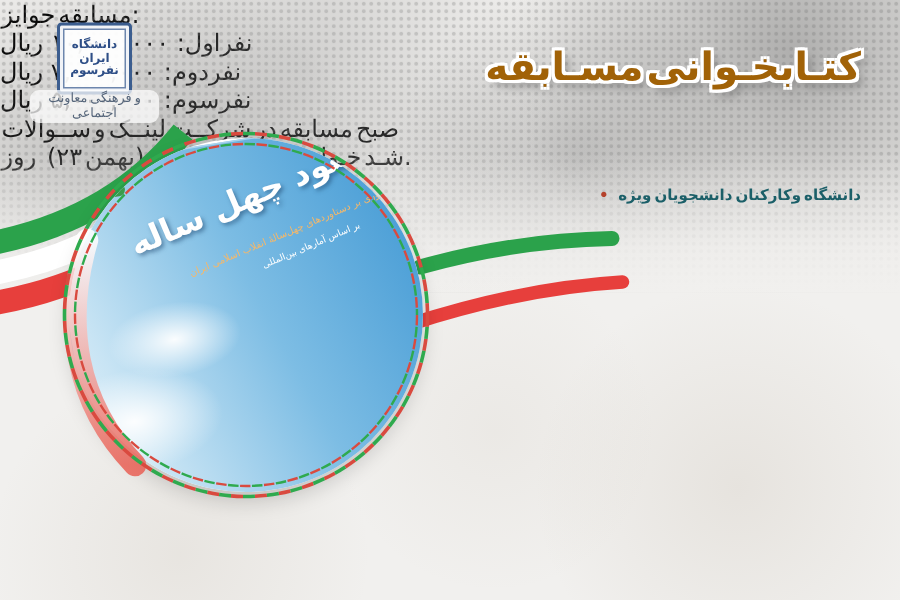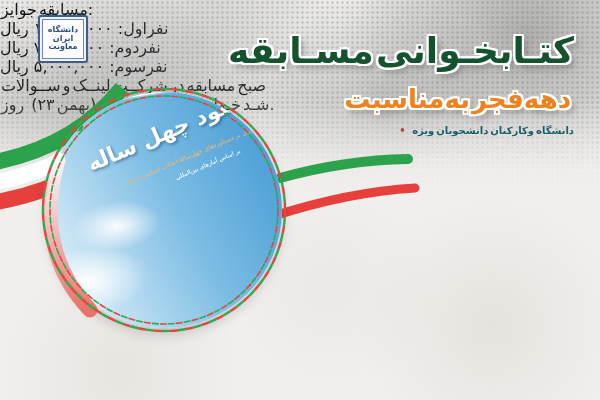--- a/index.html
+++ b/index.html
@@ -28,22 +28,22 @@
   .seal{position:absolute;left:38px;top:15px;width:46px;height:44px;z-index:5;
         background:rgba(255,255,255,.94);border:2px solid #3b5d8f;border-radius:3px;
         box-shadow:inset 0 0 0 2px rgba(255,255,255,.9), inset 0 0 0 3px #6d86ad;
         display:flex;flex-direction:column;align-items:center;justify-content:center;}
   .seal div{font-size:8px;font-weight:bold;color:#2f4f87;line-height:1.05;}
   .seal-caption{position:absolute;left:20px;top:60px;width:86px;z-index:5;text-align:center;
         font-size:8.5px;color:#55657a;background:rgba(255,255,255,.72);border-radius:6px;padding:1px 0;}
   
   .outl{text-shadow:-2px -2px 0 #fff,2px -2px 0 #fff,-2px 2px 0 #fff,2px 2px 0 #fff,
         0 -2px 0 #fff,0 2px 0 #fff,-2px 0 0 #fff,2px 0 0 #fff,4px 5px 6px rgba(90,90,90,.5);}
-  .title1{position:absolute;right:25px;top:30px;z-index:6;font-size:36px;font-weight:bold;
-          color:#14532d;white-space:nowrap;}
+  .title1{position:absolute;right:25px;top:30px;z-index:6;font-size:26px;font-weight:bold;
+          color:#a16207;white-space:nowrap;}
   .title2{position:absolute;right:28px;top:84px;z-index:6;font-size:26px;font-weight:bold;
           color:#ee821f;white-space:nowrap;}
   .audience{position:absolute;right:25px;top:125px;z-index:6;font-size:10px;font-weight:bold;
           color:#1b5f68;white-space:nowrap;}
   .audience .blt{color:#b5422c;margin:0 2px;}
   
   .ribbons,.rings{position:absolute;left:0;top:0;z-index:1;pointer-events:none;}
   .rings{z-index:3;}
   .circle{position:absolute;left:46px;top:92px;width:236px;height:236px;border-radius:50%;
           background:#fff;z-index:2;overflow:hidden;box-shadow:0 6px 14px rgba(0,0,0,.18);}
@@ -136,25 +136,25 @@
     <path d="M 58 160 C 42 215, 50 268, 90 310" stroke="url(#pr)" stroke-width="15" fill="none" stroke-linecap="round" opacity=".85"></path>
     <circle cx="164" cy="210" r="121" fill="none" stroke="#d94a3f" stroke-width="2.4" stroke-dasharray="8 8"></circle>
     <circle cx="164" cy="210" r="121" fill="none" stroke="#2faa4e" stroke-width="2.4" stroke-dasharray="8 8" stroke-dashoffset="8"></circle>
     <circle cx="164" cy="210" r="114" fill="none" stroke="#d94a3f" stroke-width="1.6" stroke-dasharray="7 9"></circle>
     <circle cx="164" cy="210" r="114" fill="none" stroke="#2faa4e" stroke-width="1.6" stroke-dasharray="7 9" stroke-dashoffset="8"></circle>
   </svg>
 
   <div class="seal">
     <div>دانشگاه</div>
     <div>ایران</div>
-    <div>معاونت</div>
+    <div>نفرسوم</div>
   </div>
+  <div class="seal-caption" data-words="1"><span class="w">معاونت</span><span class="w">فرهنگی</span><span class="w">و</span><span class="w">اجتماعی</span></div>
 
   <div class="title1 outl" data-words="1"><span class="w">مسـابقه</span><span class="w">کتـابخـوانی</span></div>
-  <div class="title2 outl" data-words="1"><span class="w">به‌مناسبت</span><span class="w">دهه‌فجر</span></div>
   <div class="audience">
     <span class="blt">•</span>
     <span data-words="1"><span class="w">ویژه</span><span class="w">دانشجویان</span><span class="w">وکارکنان</span><span class="w">دانشگاه</span></span>
   </div>
 
   <div class="pbadge" data-words="1"><span class="w">جوایز</span><span class="w">مسابقه:</span></div>
   <div class="prizes">
     <div class="prow">
       <span class="prank">نفراول:</span>
       <span class="pamt">۱۰,۰۰۰,۰۰۰</span>

